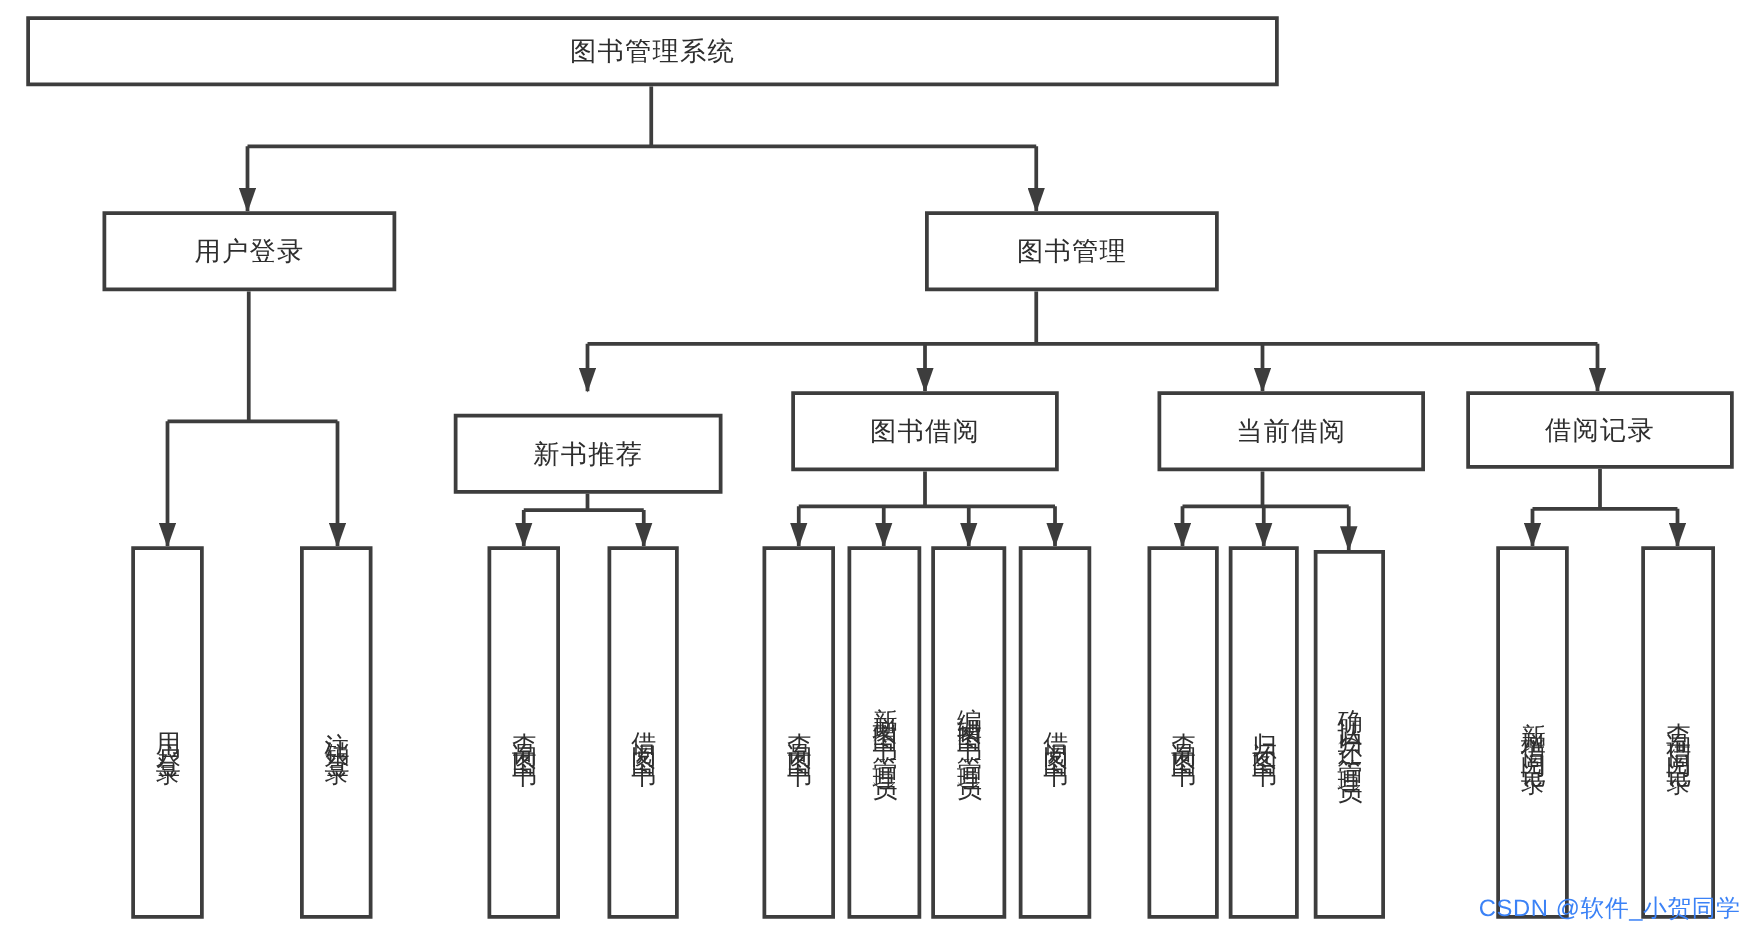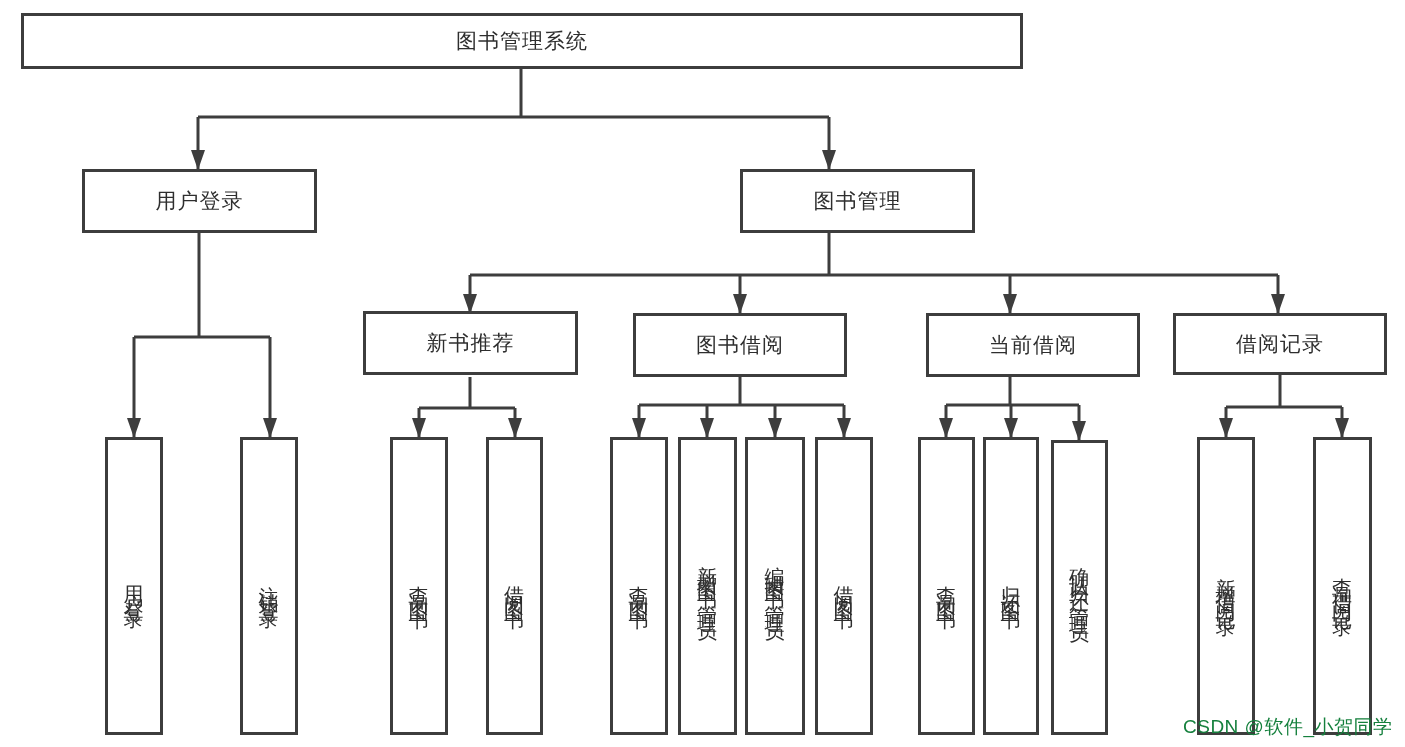--- a/index.html
+++ b/index.html
@@ -47,21 +47,21 @@
     font-size: 20px;
     letter-spacing: 8px;
     line-height: 1;
   }
   .watermark {
     position: absolute;
     left: 1183px;
     top: 714px;
     font-size: 19px;
     letter-spacing: 0.5px;
-    color: #15803d;
+    color: #3b82f6;
     z-index: 10;
     white-space: nowrap;
   }
 </style>
 </head>
 <body>
 
 <div class="canvas">
 
   <svg class="connectors" viewBox="0 0 1405 747" xmlns="http://www.w3.org/2000/svg">
@@ -106,21 +106,21 @@
       <line x1="1226" y1="407" x2="1226" y2="437" marker-end="url(#ah)"></line>
       <line x1="1342" y1="407" x2="1342" y2="437" marker-end="url(#ah)"></line>
     </g>
   </svg>
 
   <div class="node" style="left:21px; top:13px; width:1002px; height:56px;">图书管理系统</div>
 
   <div class="node" style="left:82px; top:169px; width:235px; height:64px;">用户登录</div>
   <div class="node" style="left:740px; top:169px; width:235px; height:64px;">图书管理</div>
 
-  <div class="node" style="left:363px; top:311px; width:215px; height:64px;">新书推荐</div>
+  <div class="node" style="left:363px; top:331px; width:215px; height:64px;">新书推荐</div>
   <div class="node" style="left:633px; top:313px; width:214px; height:64px;">图书借阅</div>
   <div class="node" style="left:903px; top:313px; width:214px; height:64px;margin-left:23px;">当前借阅</div>
   <div class="node" style="left:1173px; top:313px; width:214px; height:62px;">借阅记录</div>
 
   <div class="leaf" style="left:105px; top:437px; width:58px; height:298px;">
     <span class="vtext">用户登录</span>
   </div>
   <div class="leaf" style="left:240px; top:437px; width:58px; height:298px;">
     <span class="vtext">注销登录</span>
   </div>

